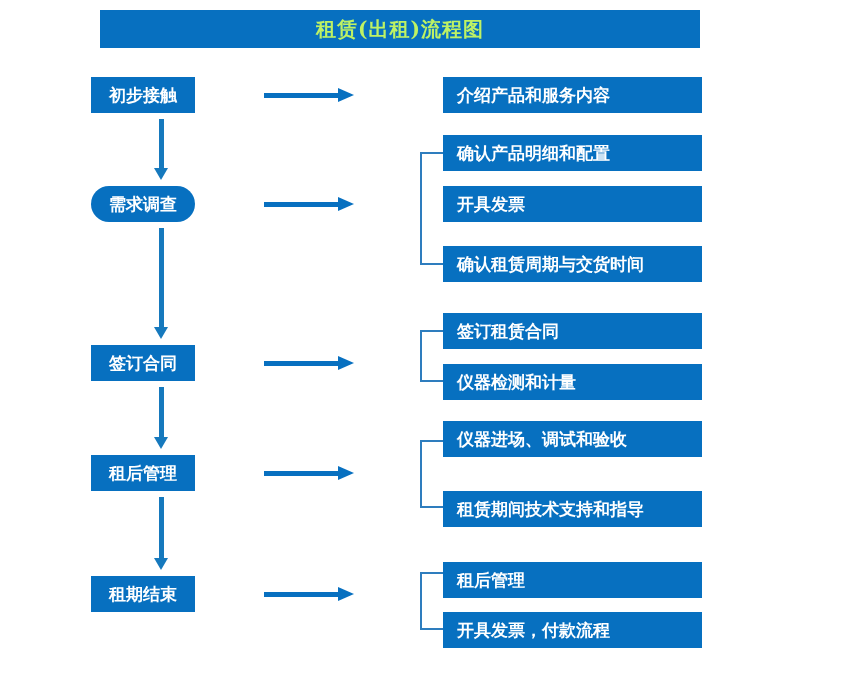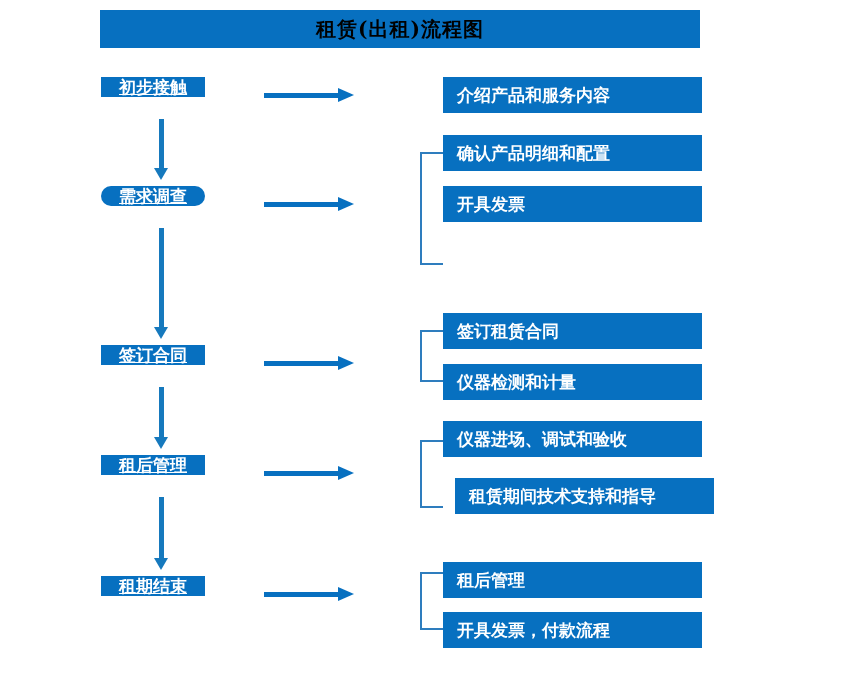--- a/index.html
+++ b/index.html
@@ -20,21 +20,21 @@
   }
 
   
   .title-bar {
     position: absolute;
     left: 100px;
     top: 10px;
     width: 600px;
     height: 38px;
     background: #0770C0;
-    color: #000000;
+    color: #bef264;
     display: flex;
     align-items: center;
     justify-content: center;
     font-size: 20px;
     font-weight: bold;
     letter-spacing: 1px;
     font-family: "DejaVu Serif", "Liberation Serif", serif;
   }
 
   
@@ -42,26 +42,25 @@
     position: absolute;
     background: #0770C0;
     color: #ffffff;
     font-weight: bold;
     display: flex;
     align-items: center;
     box-sizing: border-box;
     font-family: "DejaVu Serif", "Liberation Serif", serif;
   }
   .node.stage {
-    left: 101px;
+    left: 91px;
     width: 104px;
-    height: 20px;
+    height: 36px;
     justify-content: center;
     font-size: 17px;
-    text-decoration: underline;
   }
   .node.detail {
     left: 443px;
     width: 259px;
     height: 36px;
     justify-content: flex-start;
     padding-left: 14px;
     font-size: 17px;
   }
 
@@ -177,20 +176,21 @@
   </div>
 
   <div class="bracket" style="top:152px; height:113px;"></div>
   <div class="bracket" style="top:330px; height:52px;"></div>
   <div class="bracket" style="top:440px; height:68px;"></div>
   <div class="bracket" style="top:572px; height:58px;"></div>
 
   <div class="node detail" style="top:77px;">介绍产品和服务内容</div>
   <div class="node detail" style="top:135px;">确认产品明细和配置</div>
   <div class="node detail" style="top:186px;">开具发票</div>
+  <div class="node detail" style="top:246px;">确认租赁周期与交货时间</div>
   <div class="node detail" style="top:364px;">仪器检测和计量</div>
   <div class="node detail" style="top:313px;">签订租赁合同</div>
   <div class="node detail" style="top:421px;">仪器进场、调试和验收</div>
-  <div class="node detail" style="top:478px;margin-left:12px;">租赁期间技术支持和指导</div>
+  <div class="node detail" style="top:491px;">租赁期间技术支持和指导</div>
   <div class="node detail" style="top:562px;">租后管理</div>
   <div class="node detail" style="top:612px;">开具发票，付款流程</div>
 
 </div>
 
 </body></html>

